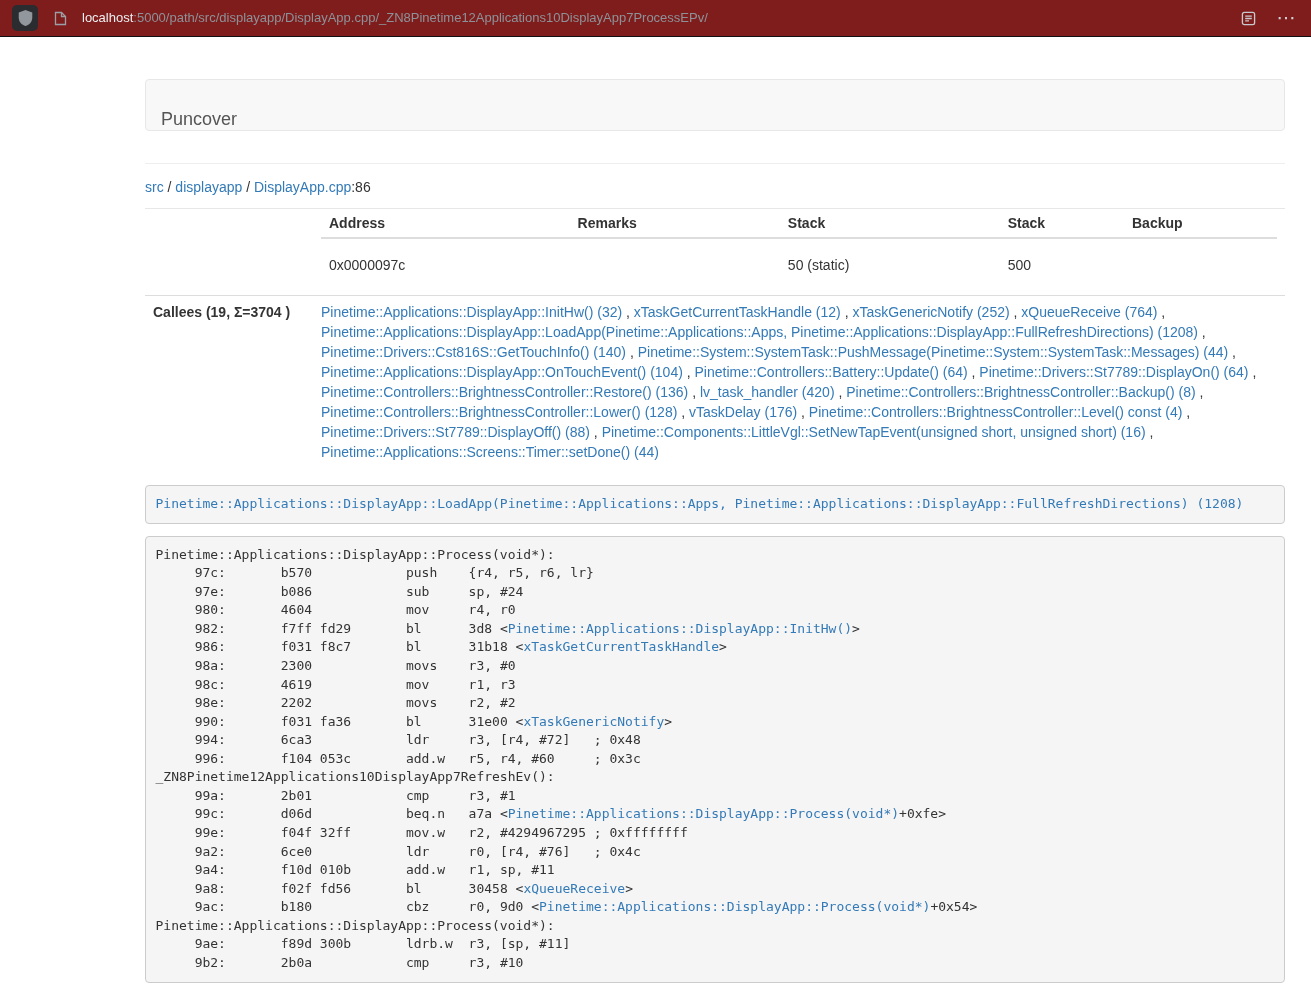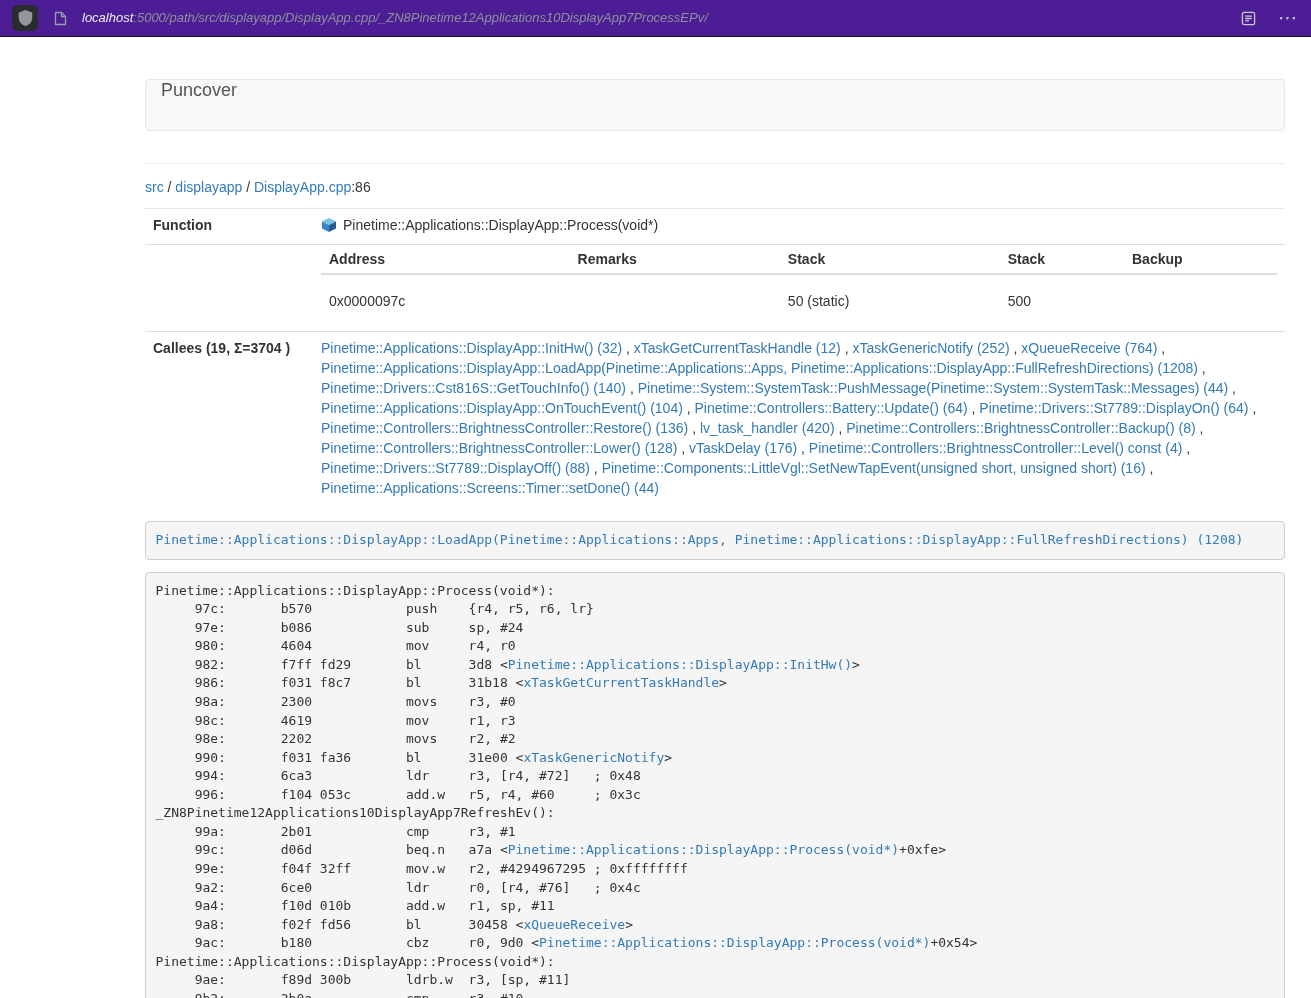--- a/index.html
+++ b/index.html
@@ -5,43 +5,43 @@
   html, body { margin: 0; padding: 0; }
   body {
     width: 1311px; height: 998px; overflow: hidden;
     background: #fff; color: #333;
     font-family: "Liberation Sans", sans-serif; font-size: 14px;
   }
   a { color: #337ab7; text-decoration: none; cursor: pointer; }
 
   
   .browser-bar {
-    height: 36px; background: #4c1d95; border-bottom: 1px solid #101112;
-    display: flex; align-items: center; padding: 0 12px; gap: 9px; font-style: italic;
+    height: 36px; background: #7f1d1d; border-bottom: 1px solid #101112;
+    display: flex; align-items: center; padding: 0 12px; gap: 9px;
   }
   .chrome-btn {
     display: flex; align-items: center; justify-content: center;
     width: 26px; height: 26px; border-radius: 5px; flex: 0 0 auto;
   }
   .chrome-btn.shield { background: #2b2c2f; }
   .urlbar {
     display: flex; align-items: center; gap: 9px; flex: 1; min-width: 0;
     font-size: 13px; line-height: 36px; white-space: nowrap; overflow: hidden;
   }
   .url-host { color: #edeff1; }
   .url-rest { color: #8d9298; }
   .chrome-right { display: flex; align-items: center; gap: 12px; margin-left: auto; }
   .more-glyph { color: #cfd2d6; font-size: 19px; line-height: 26px; }
 
   
   .container { width: 1140px; margin-left: 145px; }
   .navbar {
     margin-top: 42px; height: 50px; background: #f8f8f8;
     border: 1px solid #e7e7e7; border-radius: 4px;
-    display: flex; align-items: flex-start; padding: 0 15px;
+    display: flex; align-items: flex-end; padding: 0 15px;
   }
   .navbar-brand { font-size: 18px; color: #555; }
   hr.rule { border: none; border-top: 1px solid #eee; margin: 32px 0 0; }
   .crumbs { padding: 13px 0 11px; border-bottom: 1px solid #e7e7e7; line-height: 20px; }
   .crumbs .sep, .crumbs .suffix { color: #333; }
 
   
   table.symtab { width: 100%; border-collapse: collapse; font-size: 14px; line-height: 20px; }
   table.symtab > tbody > tr > th.rowhead {
     width: 152px; text-align: left; font-weight: bold;
@@ -102,32 +102,20 @@
     <a class="navbar-brand">Puncover</a>
   </nav>
 
   <hr class="rule">
 
   <div class="crumbs"><a>src</a><span class="sep"> / </span><a>displayapp</a><span class="sep"> / </span><a>DisplayApp.cpp</a><span class="suffix">:86</span></div>
 
   <table class="symtab">
     <tbody>
       <tr>
-        <th class="rowhead">Function</th>
-        <td>
-          <span class="sym-icon">
-            <svg width="16" height="16" viewBox="0 0 16 16">
-              <path d="M8 1 L15 4.5 L8 8 L1 4.5 Z" fill="#79c3e4"></path>
-              <path d="M1 4.5 L8 8 L8 15 L1 11.5 Z" fill="#3d85c6"></path>
-              <path d="M15 4.5 L8 8 L8 15 L15 11.5 Z" fill="#2a5d8f"></path>
-            </svg>
-          </span><span>Pinetime::Applications::DisplayApp::Process(void*)</span>
-        </td>
-      </tr>
-      <tr>
         <th class="rowhead"></th>
         <td class="subcell">
           <table class="inner">
             <colgroup>
               <col style="width:26%">
                 <col style="width:22%">
                 <col style="width:23%">
                 <col style="width:13%">
                 <col style="width:16%">
             </colgroup>

